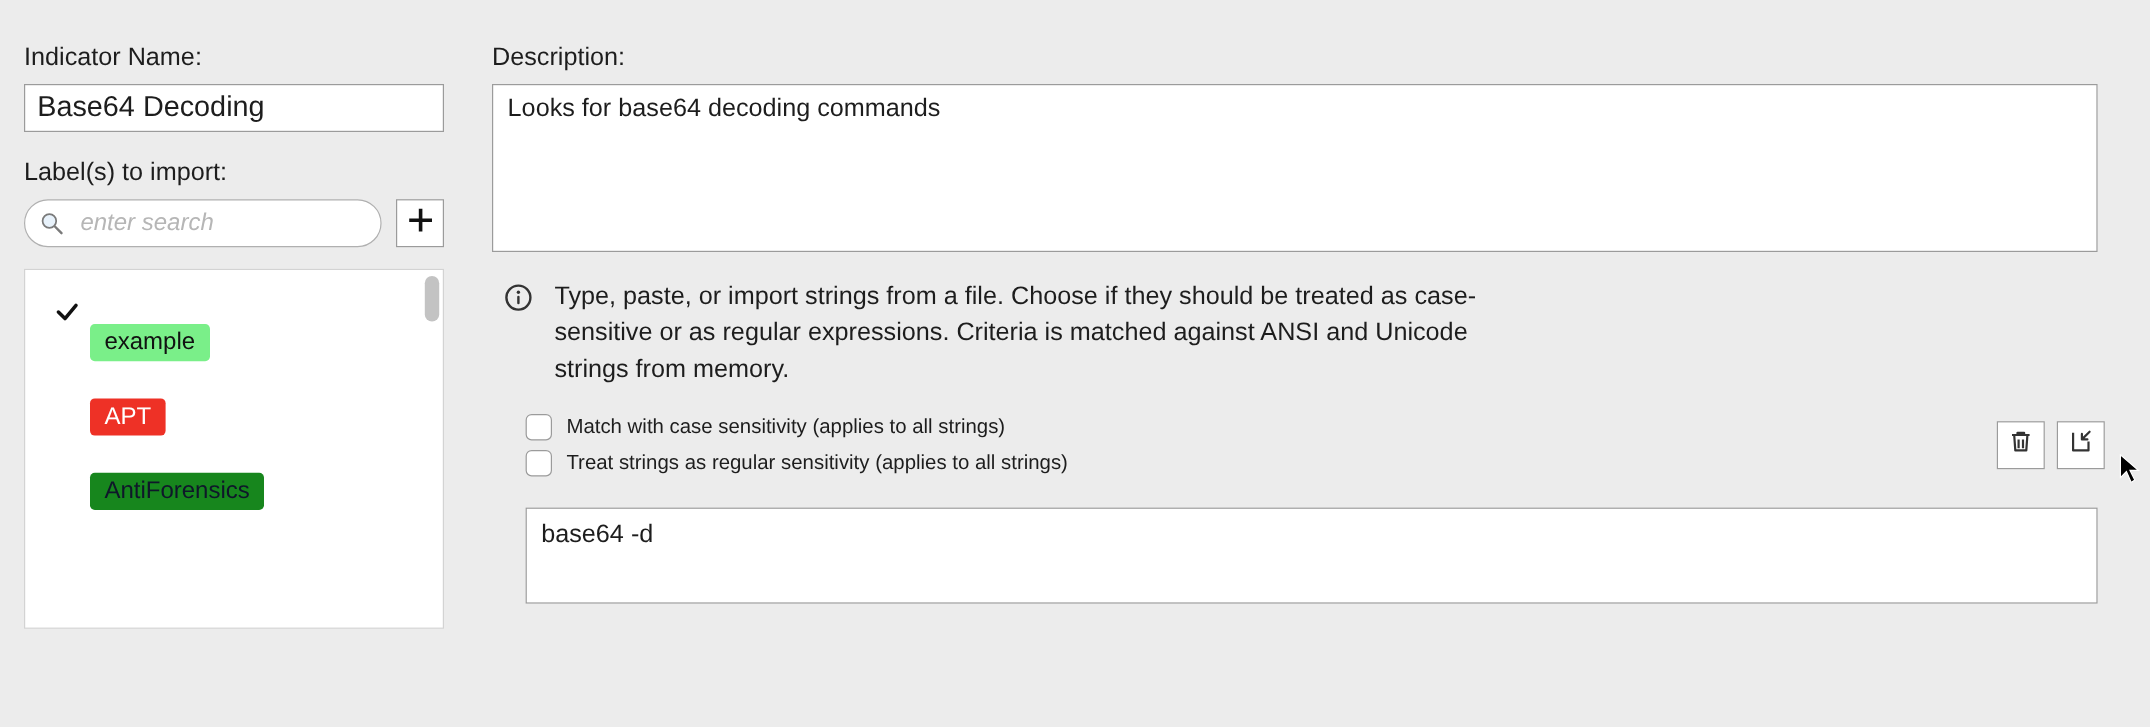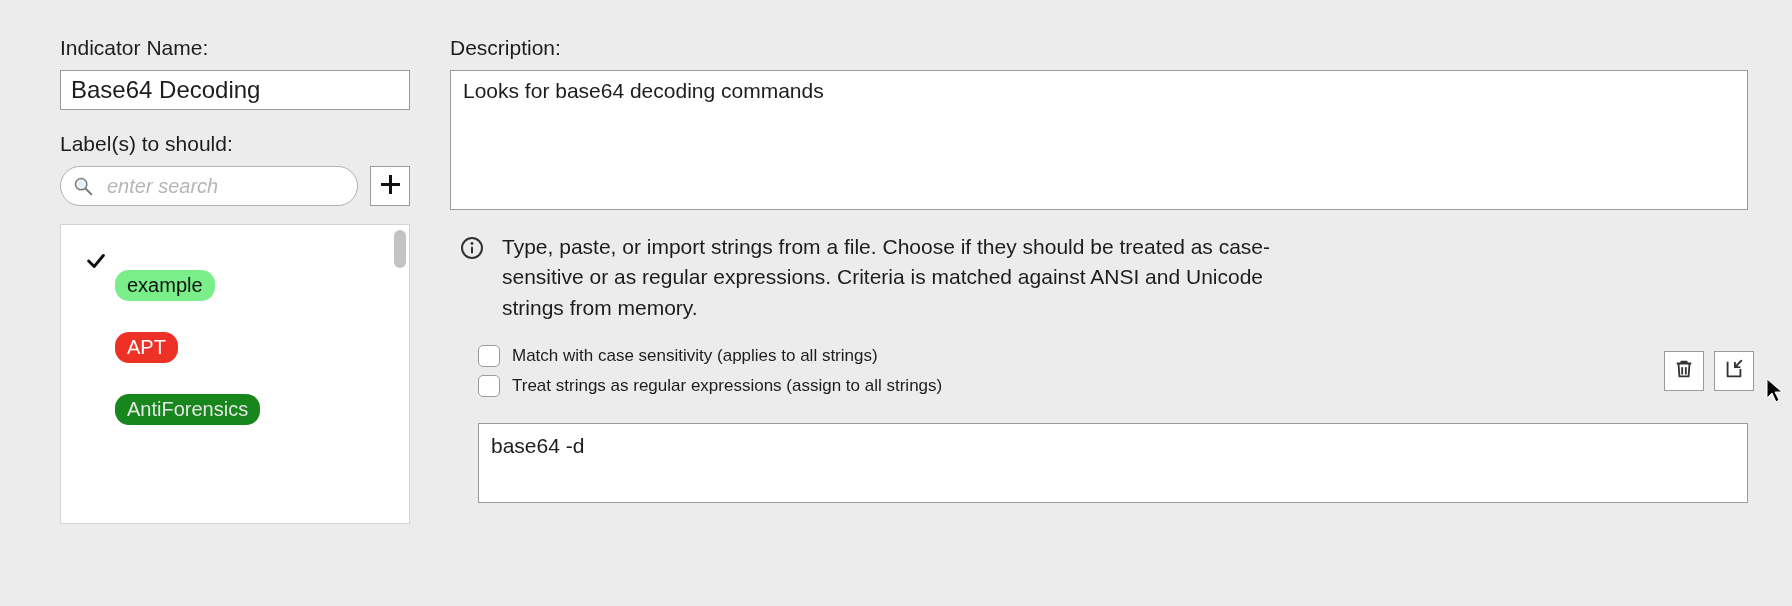--- a/index.html
+++ b/index.html
@@ -9,21 +9,21 @@
     background: #ececec;
     font-family: -apple-system, BlinkMacSystemFont, "Segoe UI", Helvetica, Arial, sans-serif;
     font-size: 20px;
     color: #1d1d1d;
     width: 1792px;
     height: 606px;
     overflow: hidden;
     position: relative;
   }
   .container {
-    padding: 36px 44px 0 60px;
+    padding: 36px 44px 0 20px;
     display: flex;
     gap: 40px;
     justify-content: space-between;
   }
   .left-col {
     width: 350px;
     flex-shrink: 0;
   }
   .right-col {
     flex: 1;
@@ -126,28 +126,28 @@
   }
   .check-col {
     width: 38px;
     display: flex;
     justify-content: center;
   }
   .label-pill {
     display: inline-flex;
     align-items: center;
     padding: 3px 12px 4px;
-    border-radius: 14px;
+    border-radius: 4px;
     font-size: 20px;
     line-height: 1.2;
     margin-top: 44px;
   }
   .pill-example { background: #7aef89; color: #111; }
   .pill-apt { background: #ee3126; color: #fff; }
-  .pill-antiforensics { background: #17861d; color: #e5e5e5; }
+  .pill-antiforensics { background: #17861d; color: #0f172a; }
   .pill-encrypted { background: #b9b9b9; color: #fff; }
   .description-area {
     width: 100%;
     height: 140px;
     border: 1px solid #9b9b9b;
     background: #ffffff;
     padding: 8px 12px;
     font-size: 21px;
     font-family: inherit;
     color: #1d1d1d;
@@ -232,21 +232,21 @@
 </style>
 </head>
 <body>
 
 <div class="container">
   <div class="left-col">
     <div class="field-label">Indicator Name:</div>
     <input class="text-input" type="text" value="Base64 Decoding" style="">
 
     <div class="labels-section">
-      <div class="field-label">Label(s) to should:</div>
+      <div class="field-label">Label(s) to import:</div>
       <div class="search-row">
         <div class="search-wrap">
           <span class="search-icon">
             <svg viewBox="0 0 24 24" width="22" height="22">
               <circle cx="10" cy="10" r="6.2" fill="#e8f2fb" stroke="#7a7a7a" stroke-width="1.6"></circle>
               <line x1="15" y1="15" x2="21" y2="21" stroke="#7a7a7a" stroke-width="2.2" stroke-linecap="round"></line>
             </svg>
           </span>
           <input class="search-input" type="text" placeholder="enter search" style="">
         </div>
@@ -303,21 +303,21 @@
     </div>
 
     <div class="options-row">
       <div class="options-checks">
         <div class="check-line">
           <div class="checkbox"></div>
           <span>Match with case sensitivity (applies to all strings)</span>
         </div>
         <div class="check-line">
           <div class="checkbox"></div>
-          <span>Treat strings as regular expressions (assign to all strings)</span>
+          <span>Treat strings as regular sensitivity (applies to all strings)</span>
         </div>
       </div>
       <div class="action-buttons">
         <div class="icon-btn">
           <span>
             <svg viewBox="0 0 24 24" width="22" height="22">
               <path d="M4 6h16M9 6V4h6v2M6 6l1 14h10l1-14" fill="none" stroke="#333" stroke-width="2" stroke-linejoin="round"></path>
               <line x1="10" y1="10" x2="10" y2="18" stroke="#333" stroke-width="2"></line>
               <line x1="14" y1="10" x2="14" y2="18" stroke="#333" stroke-width="2"></line>
             </svg>

